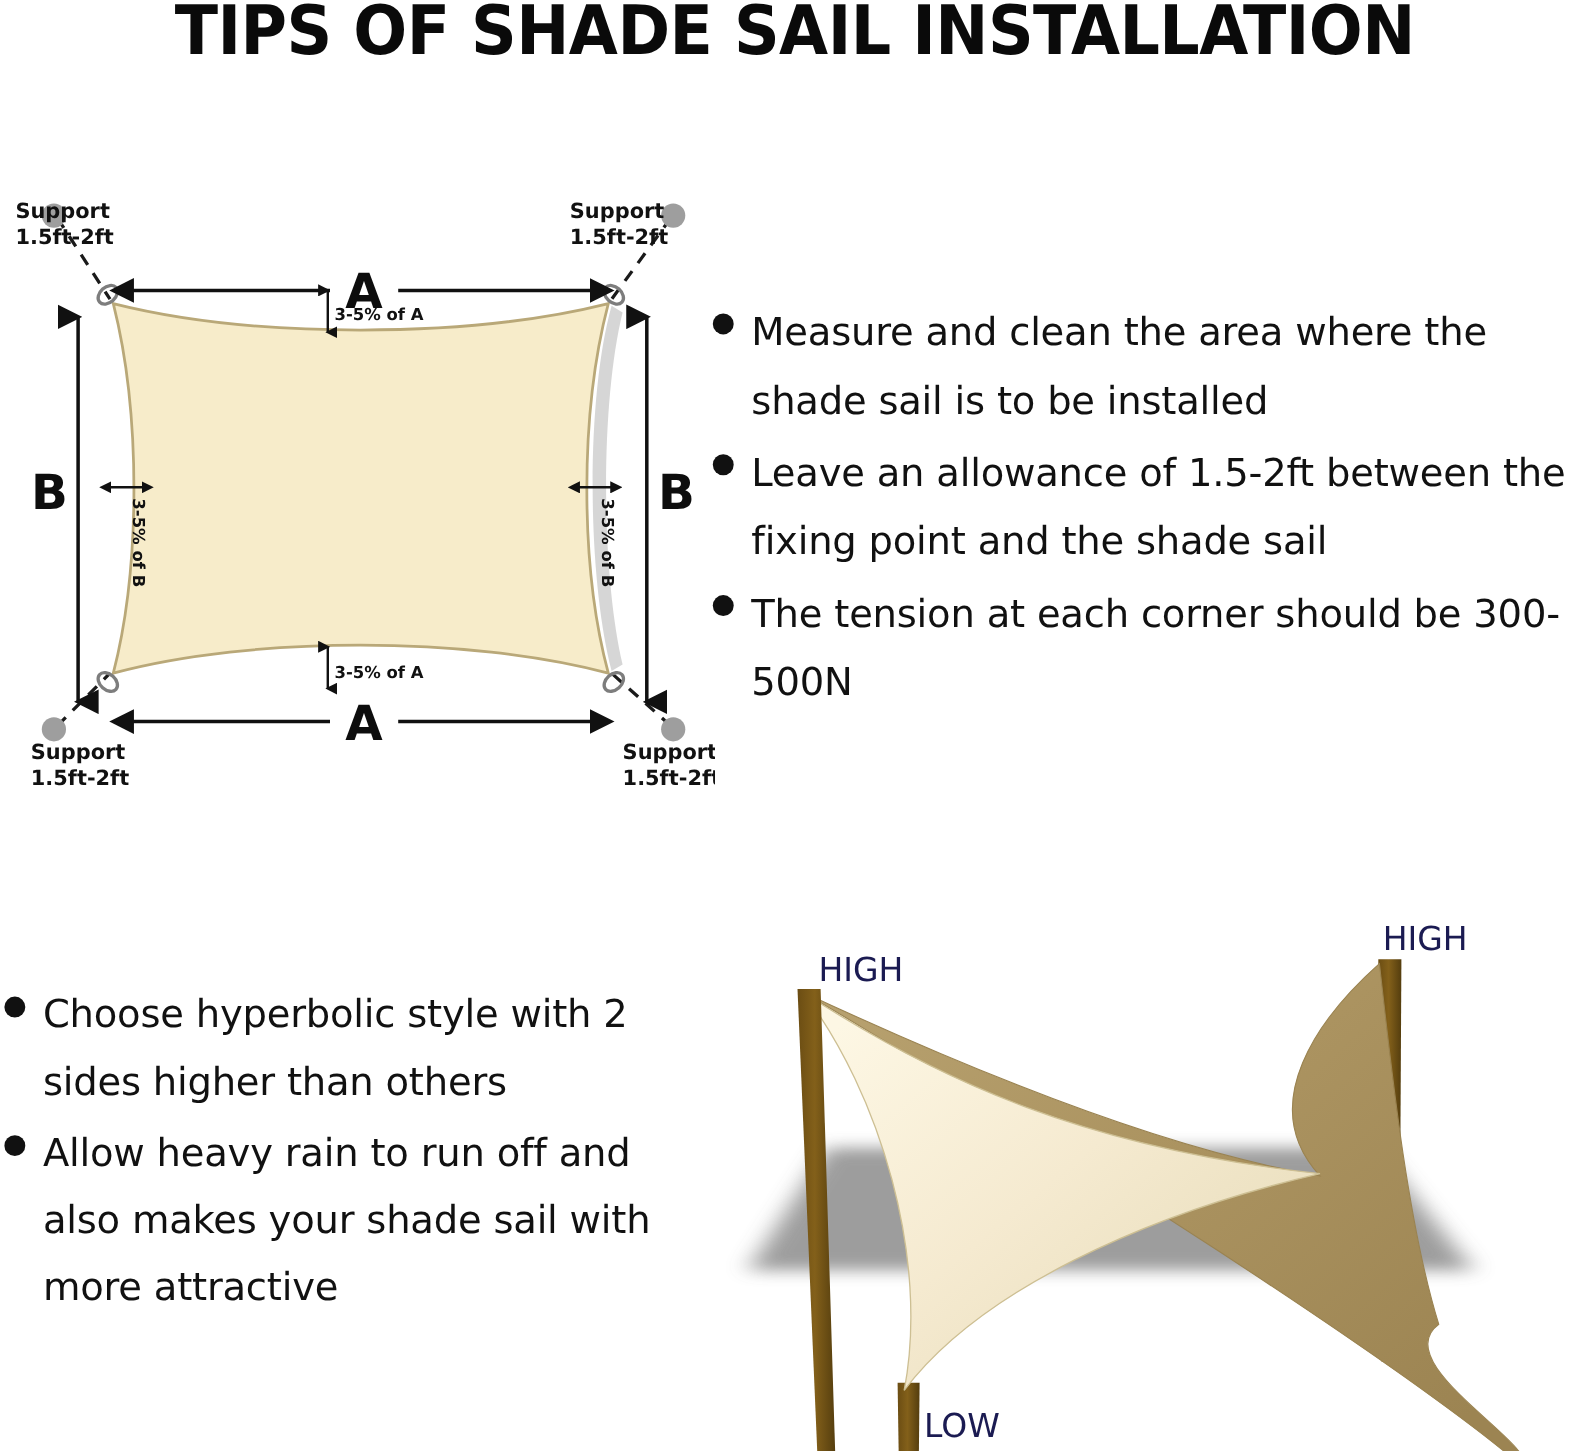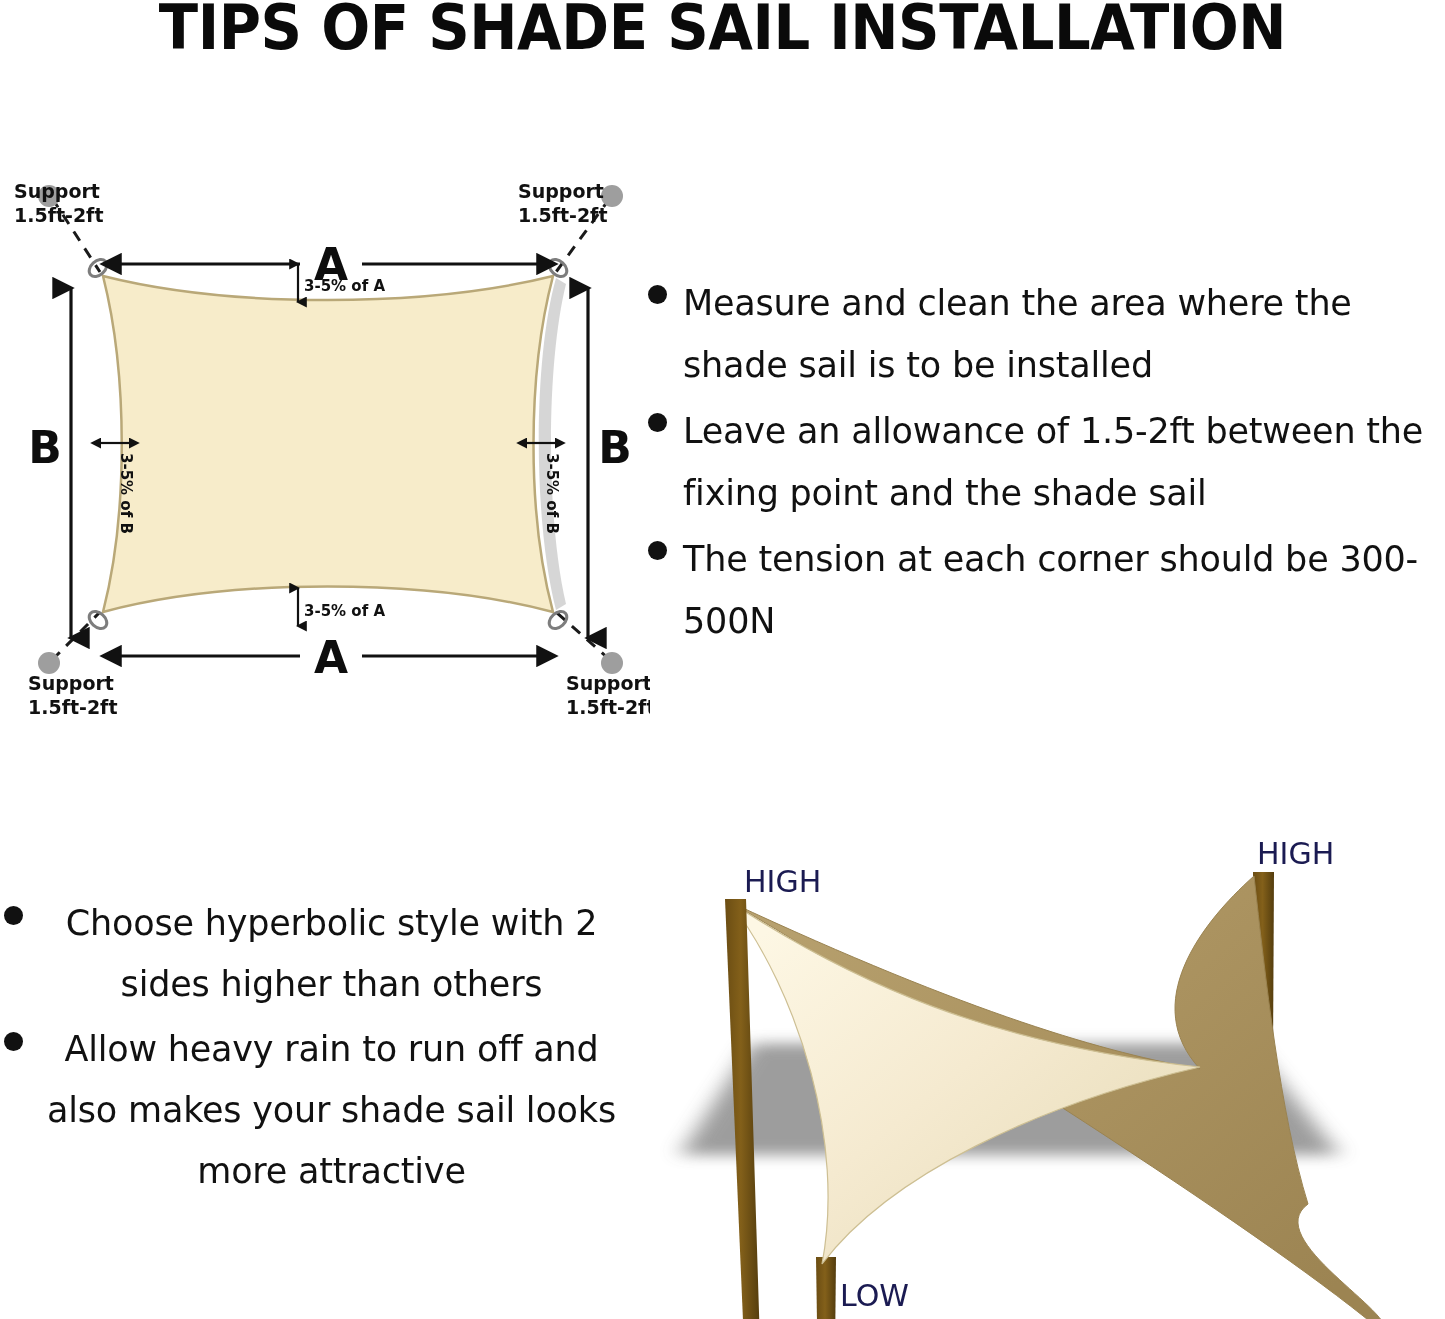--- a/index.html
+++ b/index.html
@@ -32,21 +32,21 @@
     background:#111;margin-right:16px;margin-top:13px;
   }
   .bullet-text{
     font-family:"DejaVu Sans","Liberation Sans",sans-serif;
     font-size:35px;line-height:62px;color:#111;font-weight:400;
     letter-spacing:-0.2px;
   }
 
   #bullets-right{left:648px;top:272px;width:800px;}
   #bullets-left{left:4px;top:893px;width:620px;}
-  #bullets-left .bullet-text{font-size:35px;line-height:61px;text-align:center;}
+  #bullets-left .bullet-text{font-size:35px;line-height:61px;}
 
   
   .dim-letter{font-family:"DejaVu Sans","Liberation Sans",sans-serif;
               font-weight:700;font-size:44px;fill:#0d0d0d;}
   .pct-label{font-family:"DejaVu Sans","Liberation Sans",sans-serif;
              font-weight:700;font-size:15px;fill:#111;}
   .support-label{font-family:"DejaVu Sans","Liberation Sans",sans-serif;
                  font-weight:700;font-size:19px;fill:#111;}
   .hl-label{font-family:"DejaVu Sans","Liberation Sans",sans-serif;
             font-weight:400;font-size:30px;fill:#1b1b52;}
@@ -179,21 +179,21 @@
   </div>
 </div>
 
 <div class="bullets" id="bullets-left">
   <div class="bullet-item">
     <span class="bullet-dot"></span>
     <span class="bullet-text">Choose hyperbolic style with 2 sides higher than others</span>
   </div>
   <div class="bullet-item">
     <span class="bullet-dot"></span>
-    <span class="bullet-text">Allow heavy rain to run off and also makes your shade sail looks more attractive</span>
+    <span class="bullet-text">Allow heavy rain to run off and also makes your shade sail with more attractive</span>
   </div>
 </div>
 
 <div class="panel" id="hyper-panel" style="left:640px;top:814px;width:805px;height:529px;">
   <svg width="805" height="529" viewBox="0 0 805 529" xmlns="http://www.w3.org/2000/svg">
 
     <defs>
       <linearGradient id="postG" x1="0" y1="0" x2="1" y2="0">
         <stop offset="0%" stop-color="#6b4d13"></stop>
         <stop offset="45%" stop-color="#83601a"></stop>

